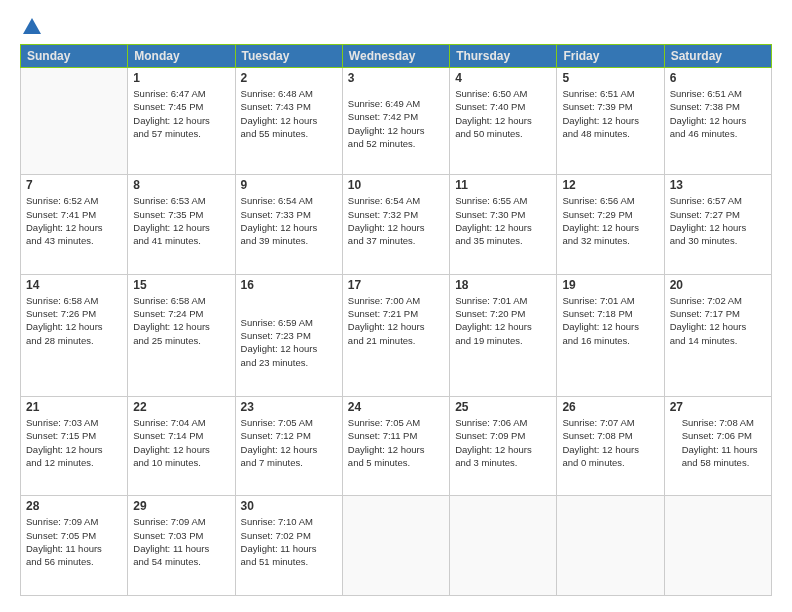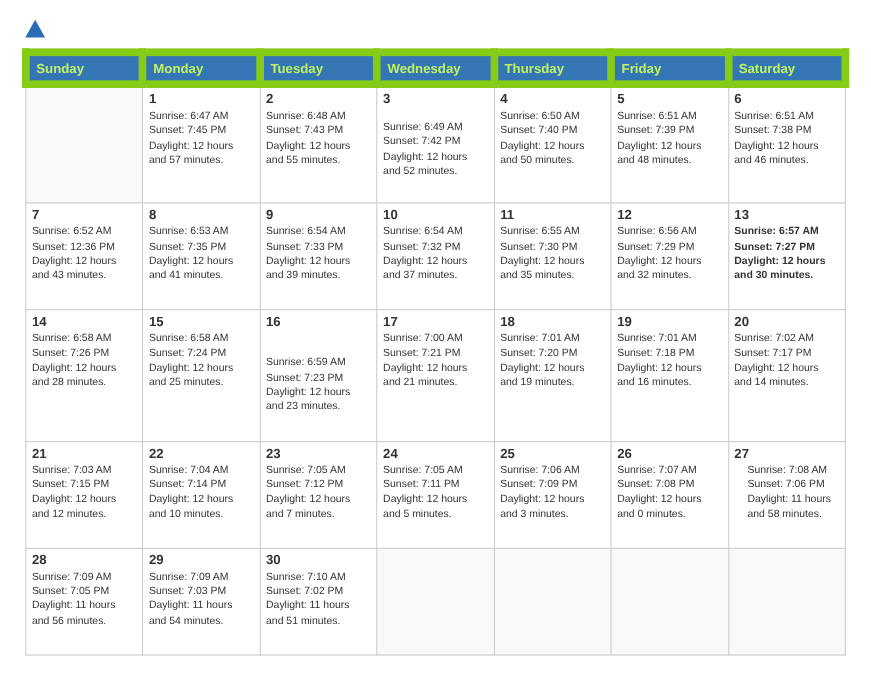--- a/index.html
+++ b/index.html
@@ -39,26 +39,26 @@
       font-size: 14px;
       color: #555;
     }
     .calendar {
       width: 100%;
       border-collapse: collapse;
       flex: 1;
     }
     .calendar th {
       background-color: #3476b4;
-      color: #bef264;
+      color: #e5e5e5;
       font-size: 12px;
       font-weight: bold;
       text-align: left;
       padding: 4px 6px;
-      border: 7px solid #84cc16;
+      border: 1px solid #84cc16;
     }
     .calendar td {
       border: 1px solid #ccc;
       vertical-align: top;
       padding: 3px 5px;
       font-size: 10px;
       color: #333;
       background: #fff;
       width: calc(100% / 7);
       height: 80px;
@@ -155,21 +155,21 @@
             <div class="day-info" style="white-space: pre-line;">Sunrise: 6:51 AM
 Sunset: 7:38 PM
 Daylight: 12 hours
 and 46 minutes.</div>
           </td>
         </tr>
         <tr>
           <td>
             <span class="day-num">7</span>
             <div class="day-info" style="white-space: pre-line;">Sunrise: 6:52 AM
-Sunset: 12:36 PM
+Sunset: 7:41 PM
 Daylight: 12 hours
 and 43 minutes.</div>
           </td>
           <td>
             <span class="day-num">8</span>
             <div class="day-info" style="white-space: pre-line;">Sunrise: 6:53 AM
 Sunset: 7:35 PM
 Daylight: 12 hours
 and 41 minutes.</div>
           </td>
@@ -196,21 +196,21 @@
           </td>
           <td>
             <span class="day-num">12</span>
             <div class="day-info" style="white-space: pre-line;">Sunrise: 6:56 AM
 Sunset: 7:29 PM
 Daylight: 12 hours
 and 32 minutes.</div>
           </td>
           <td>
             <span class="day-num">13</span>
-            <div class="day-info" style="white-space: pre-line; font-weight: bold;">Sunrise: 6:57 AM
+            <div class="day-info" style="white-space: pre-line;">Sunrise: 6:57 AM
 Sunset: 7:27 PM
 Daylight: 12 hours
 and 30 minutes.</div>
           </td>
         </tr>
         <tr>
           <td>
             <span class="day-num">14</span>
             <div class="day-info" style="white-space: pre-line;">Sunrise: 6:58 AM
 Sunset: 7:26 PM

